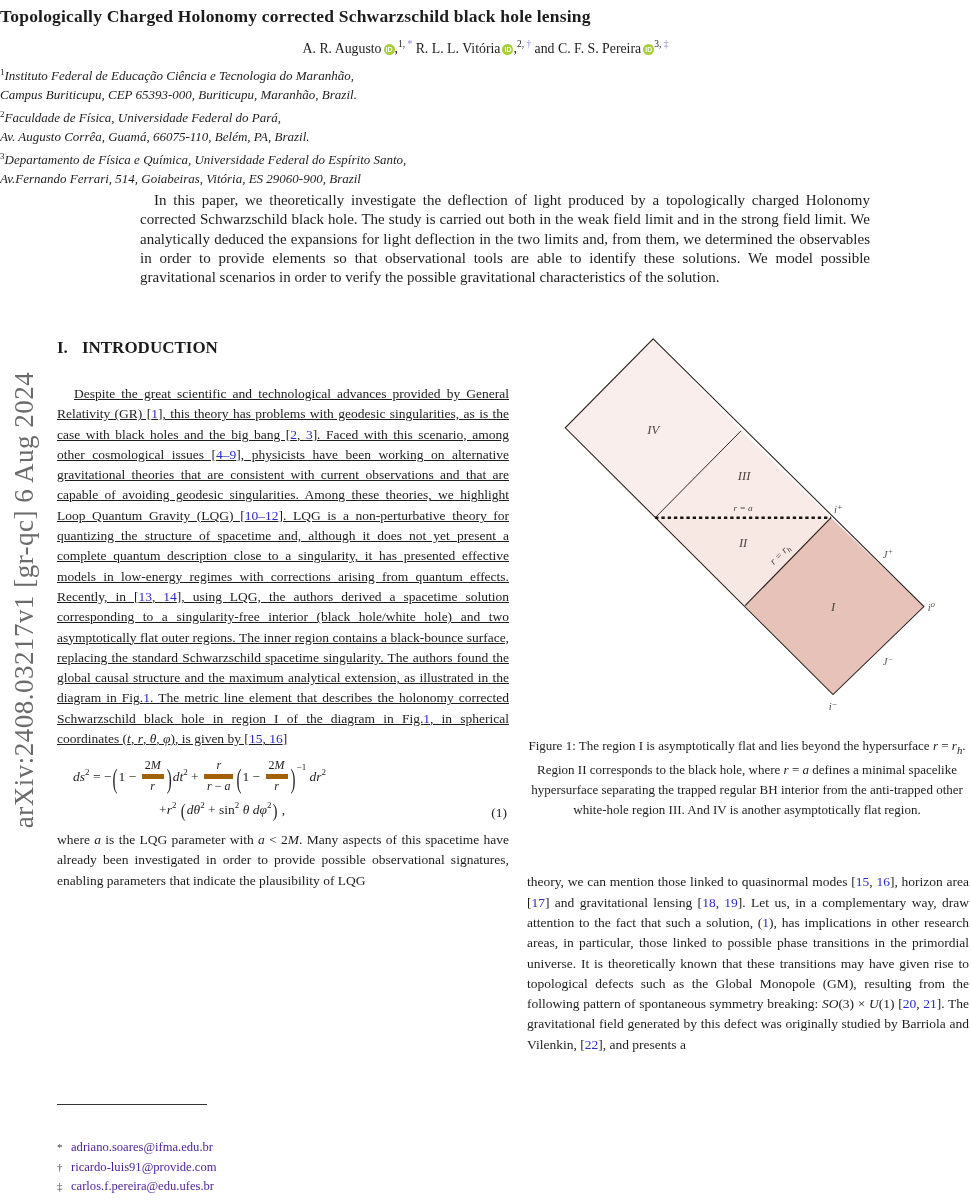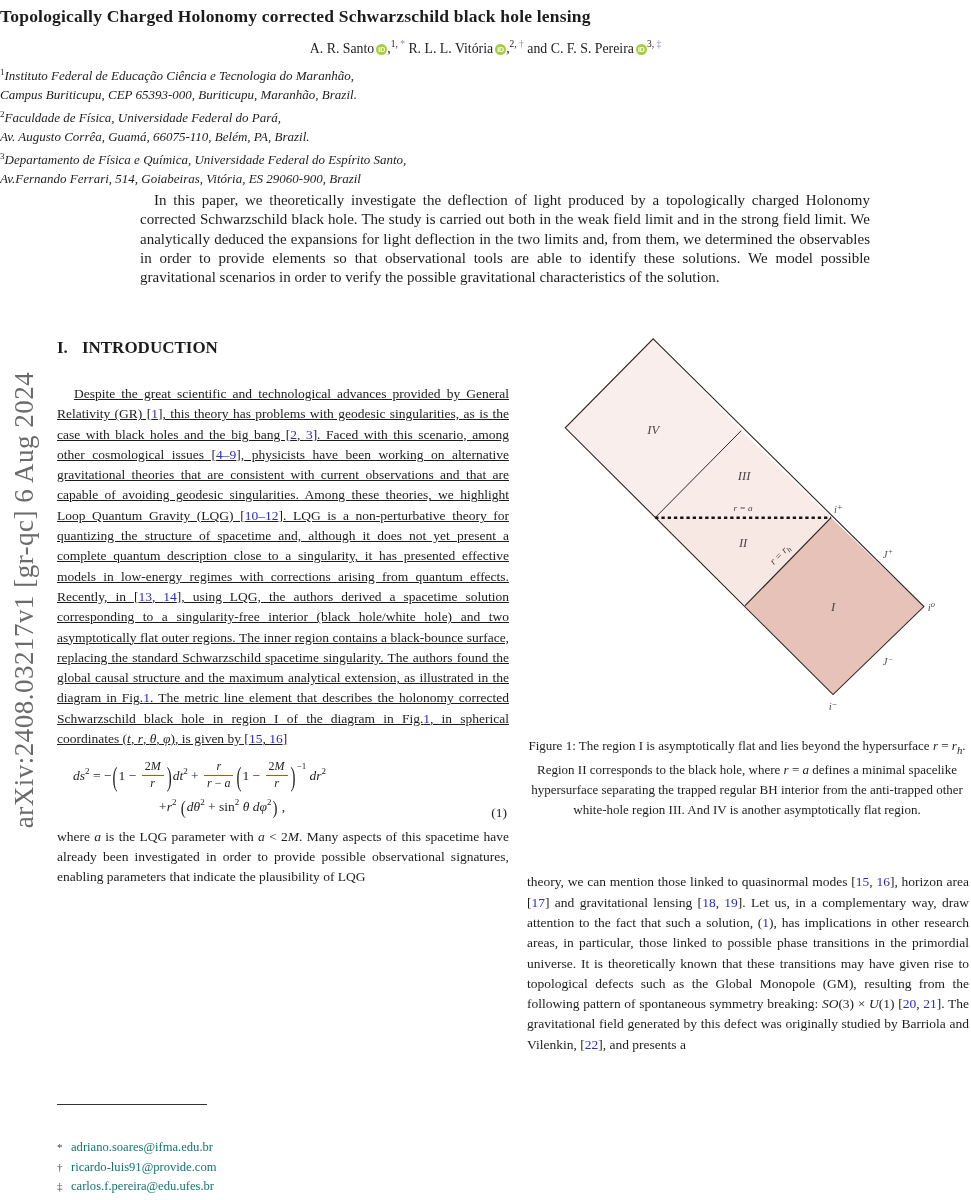--- a/index.html
+++ b/index.html
@@ -49,54 +49,54 @@
   
   .equation{position:relative;margin:12px 0 10px 0;font-size:13.5px;}
   .eq-line{white-space:nowrap;}
   .eq-line0{padding-left:16px;margin-bottom:4px;}
   .eq-line1{padding-left:102px;}
   .bp{display:inline-block;font-size:15px;vertical-align:-2px;padding:0 1px;}
   .eq-line0 .bp{transform:scaleY(1.85);}
   .eq-line1 .bp{transform:scaleY(1.3);}
   .frac{display:inline-block;vertical-align:middle;text-align:center;
     font-size:12px;line-height:1.15;transform:translateY(-2px);margin:0 2px;}
-  .frac .num{border-bottom:1px solid #a16207;padding:0 3px 1px 3px;}
+  .frac .num{border-bottom:5px solid #a16207;padding:0 3px 1px 3px;}
   .frac .den{padding:1px 3px 0 3px;}
   .esup{font-size:9px;vertical-align:6px;}
   .esup.high{vertical-align:11px;}
   .eq-num{position:absolute;right:2px;top:44px;font-size:13.5px;}
 
   
   .figure-wrap{margin:0 0 0 6px;width:430px;}
   .fig-caption{margin-top:11px;text-align:center;font-size:13px;line-height:20.2px;width:440px;}
   .col-right .body-par{margin-top:52px;}
 
   svg text{font-family:"Liberation Serif","DejaVu Serif",serif;fill:#4d4442;}
   .flabel{font-style:italic;font-size:13px;}
   .fsmall{font-size:9.5px;}
   .fcorner{font-style:italic;font-size:11px;fill:#5a504e;}
 
   
   .footnotes{position:absolute;top:1100px;left:57px;width:330px;font-size:12.6px;line-height:19.5px;}
   .fn-rule{width:150px;border-top:1.3px solid #333;margin:4px 0 33px 0;}
   .fn-line .fn-mark{display:inline-block;width:14px;color:#444;font-size:11px;}
-  .fn-line .fn-email{color:#0f766e;}
+  .fn-line .fn-email{color:#4c1d95;}
 </style>
 </head>
 <body>
 
 <div class="page">
 
   <div class="arxiv-strip">
     <span>arXiv:2408.03217v1  [gr-qc]  6 Aug 2024</span>
   </div>
 
   <div class="title">Topologically Charged Holonomy corrected Schwarzschild black hole lensing</div>
 
-  <div class="authors"><span>A. R. Santo</span><span class="orcid">iD</span>,<sup>1, <span class="amark">*</span></sup> <span>R. L. L. Vitória</span><span class="orcid">iD</span>,<sup>2, <span class="amark">†</span></sup> and <span>C. F. S. Pereira</span><span class="orcid">iD</span><sup>3, <span class="amark">‡</span></sup></div>
+  <div class="authors"><span>A. R. Augusto</span><span class="orcid">iD</span>,<sup>1, <span class="amark">*</span></sup> <span>R. L. L. Vitória</span><span class="orcid">iD</span>,<sup>2, <span class="amark">†</span></sup> and <span>C. F. S. Pereira</span><span class="orcid">iD</span><sup>3, <span class="amark">‡</span></sup></div>
 
   <div class="affils">
       <div><sup>1</sup>Instituto Federal de Educação Ciência e Tecnologia do Maranhão,</div>
       <div>Campus Buriticupu, CEP 65393-000, Buriticupu, Maranhão, Brazil.</div>
       <div><sup>2</sup>Faculdade de Física, Universidade Federal do Pará,</div>
       <div>Av.  Augusto Corrêa, Guamá, 66075-110, Belém, PA, Brazil.</div>
       <div><sup>3</sup>Departamento de Física e Química, Universidade Federal do Espírito Santo,</div>
       <div>Av.Fernando Ferrari, 514, Goiabeiras, Vitória, ES 29060-900, Brazil</div>
     </div>
 

